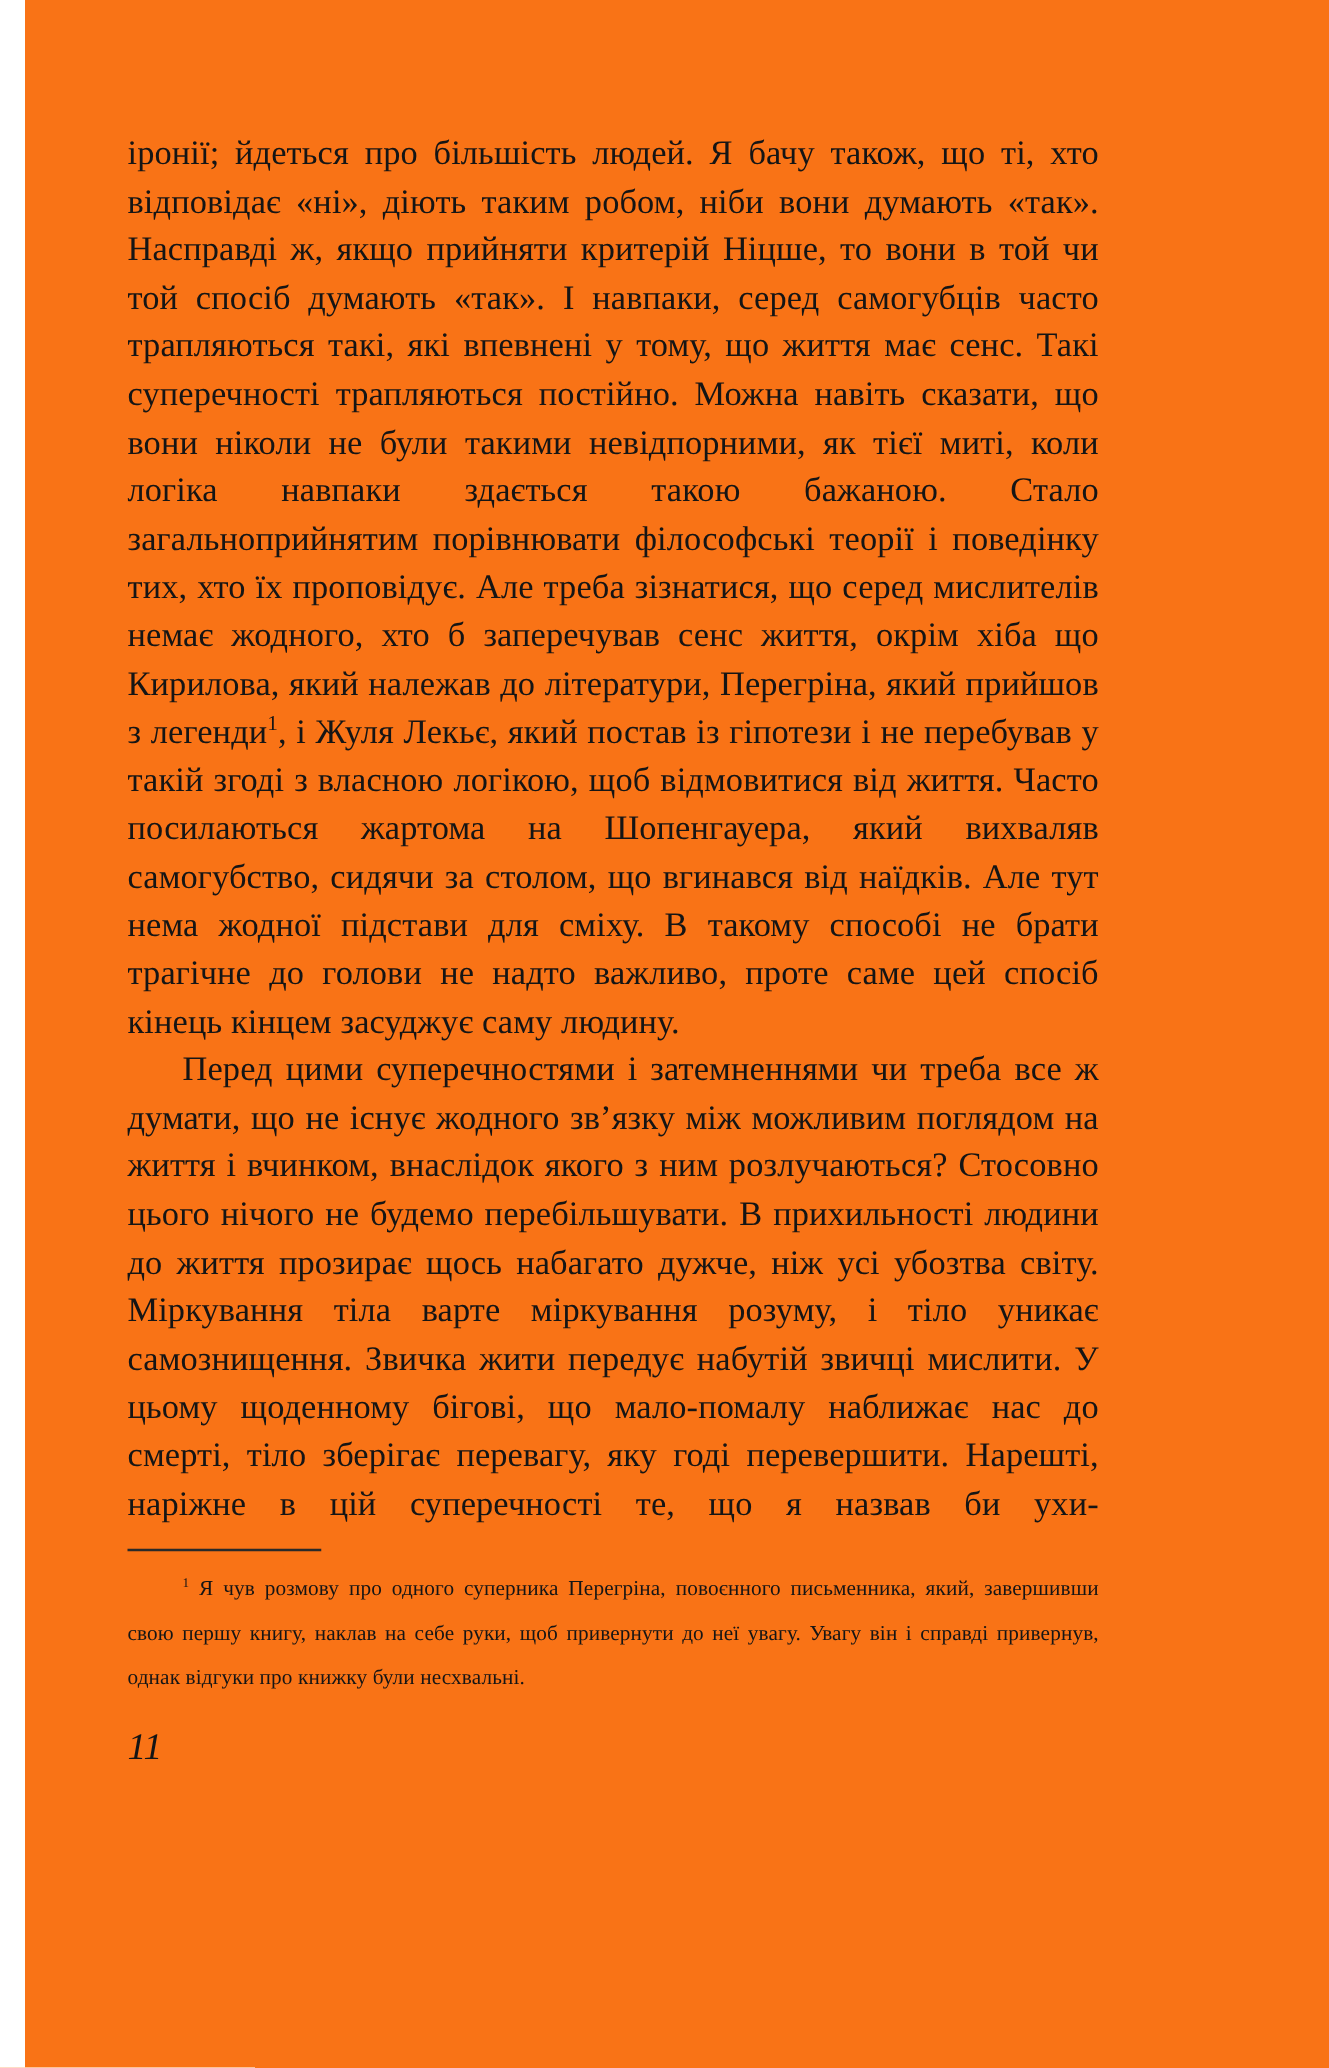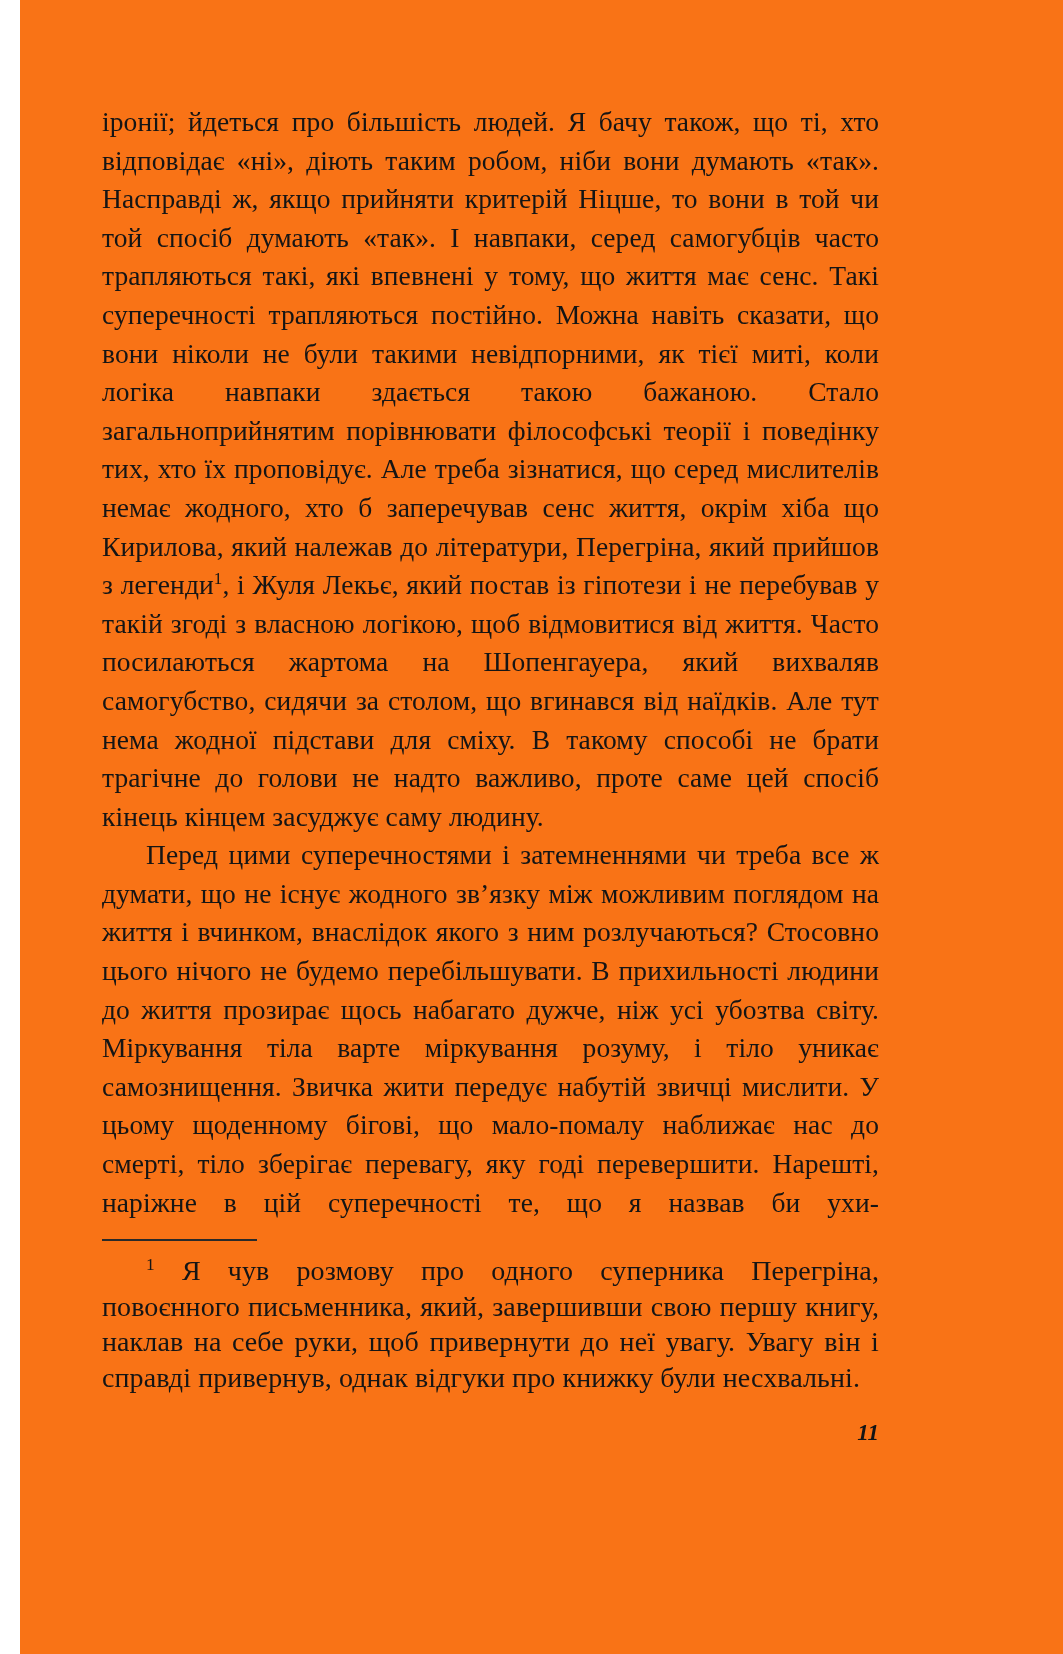--- a/index.html
+++ b/index.html
@@ -44,33 +44,32 @@
   }
   .footnote-separator {
     width: 155px;
     height: 0;
     border: none;
     border-top: 2px solid #2a2a2a;
     margin: 17px 0 12px 0;
   }
   p.footnote-text {
     margin: 0;
-    font-size: 28px;
+    font-size: 17px;
     line-height: 35.5px;
     text-align: justify;
     text-indent: 44px;
     letter-spacing: 0.1px;
   }
   .page-number {
     margin-top: 22px;
-    text-align: right;
+    text-align: left;
     font-style: italic;
-    font-size: 23px;
+    font-size: 30px;
     line-height: 32px;
-    font-weight: bold;
   }
 </style>
 </head>
 <body>
 
 <div class="page">
   <div class="text-block">
 
     <p class="body-para"><span>іронії; йдеться про більшість людей. Я бачу також, що ті, хто відповідає «ні», діють таким робом, ніби вони думають «так». Насправді ж, якщо прийняти критерій Ніцше, то вони в той чи той спосіб думають «так». І навпаки, серед самогубців часто трапляються такі, які впевнені у тому, що життя має сенс. Такі суперечності трапляються постійно. Можна навіть сказати, що вони ніколи не були такими невідпорними, як тієї миті, коли логіка навпаки здається такою бажаною. Стало загальноприйнятим порівнювати філософські теорії і поведінку тих, хто їх проповідує. Але треба зізнатися, що серед мислителів немає жодного, хто б заперечував сенс життя, окрім хіба що Кирилова, який належав до літератури, Перегріна, який прийшов з легенди</span><sup class="fn-mark">1</sup><span>, і Жуля Лекьє, який постав із гіпотези і не перебував у такій згоді з власною логікою, щоб відмовитися від життя. Часто посилаються жартома на Шопенгауера, який вихваляв самогубство, сидячи за столом, що вгинався від наїдків. Але тут нема жодної підстави для сміху. В такому способі не брати трагічне до голови не надто важливо, проте саме цей спосіб кінець кінцем засуджує саму людину.</span></p>
 

